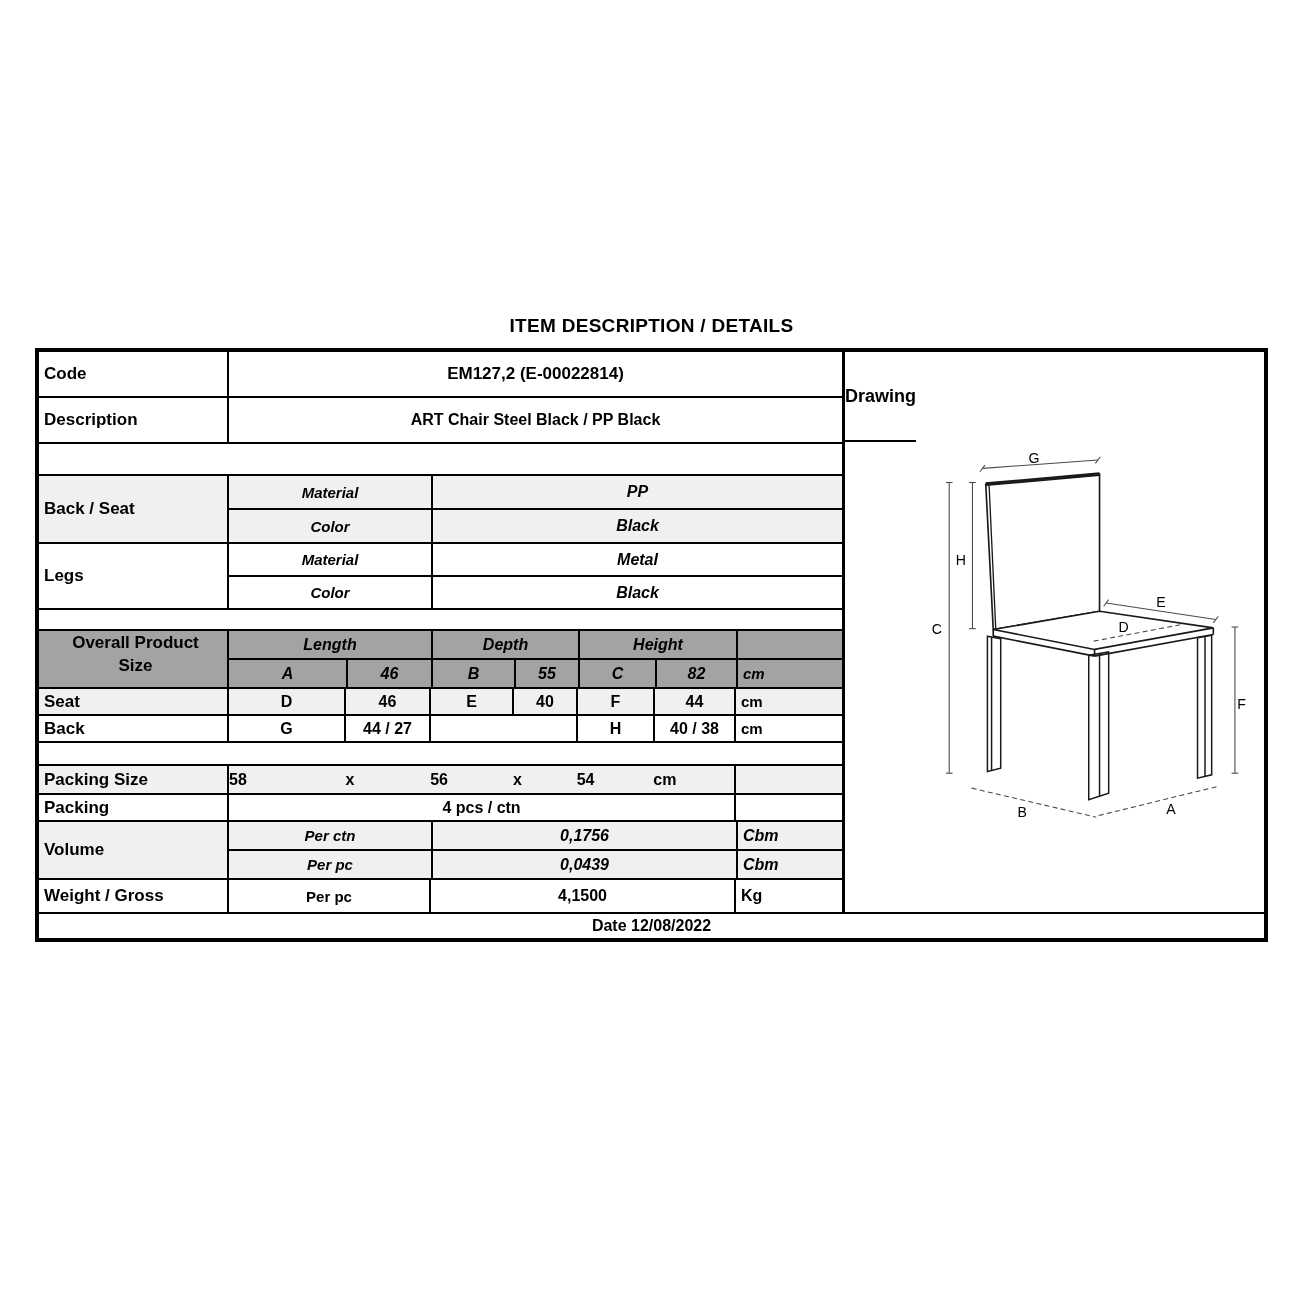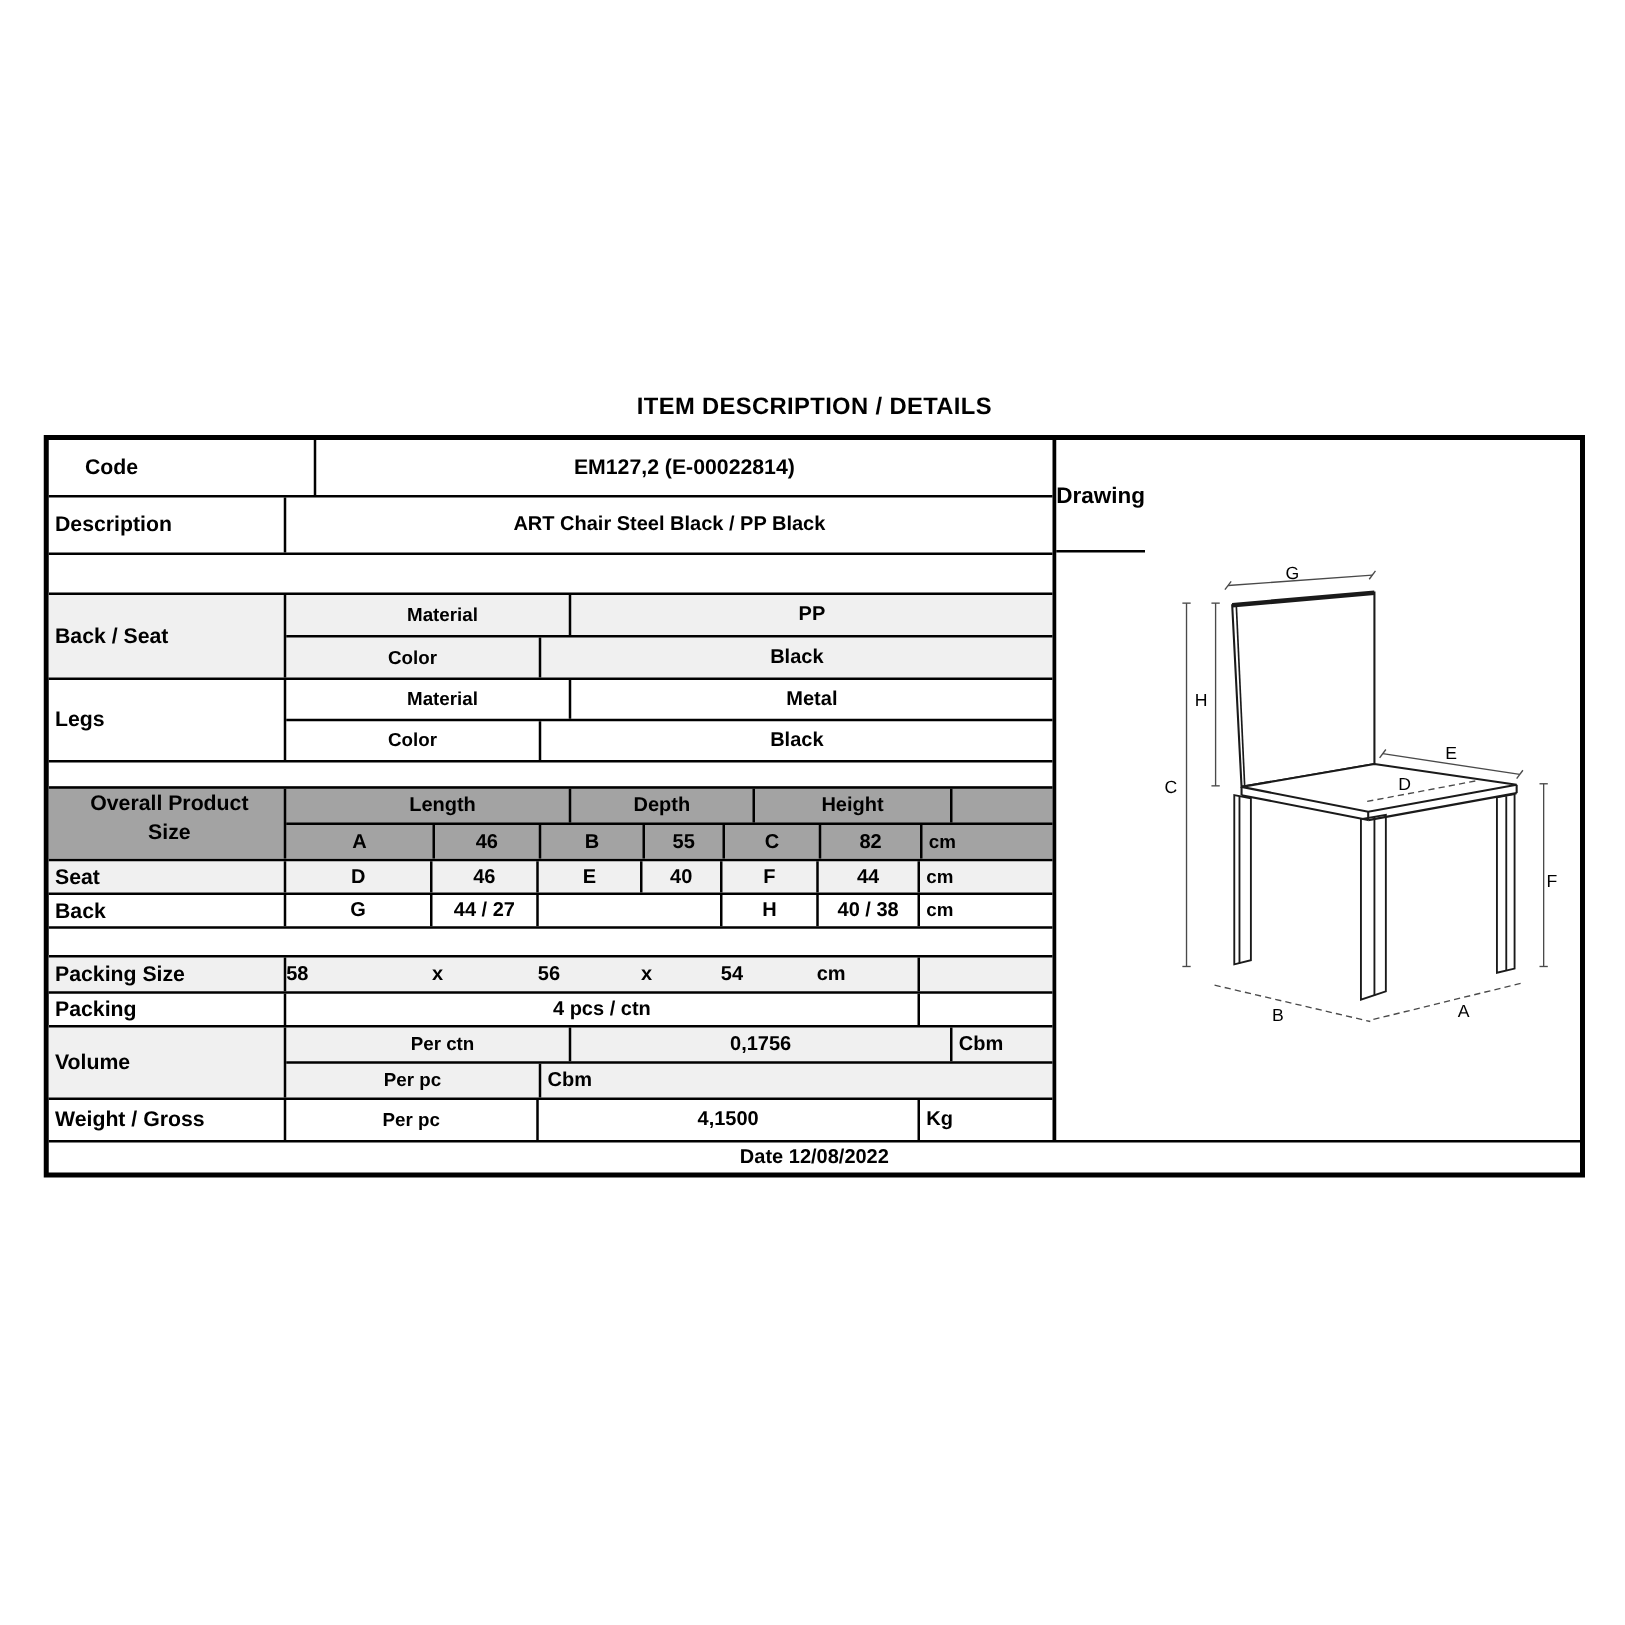--- a/index.html
+++ b/index.html
@@ -8,27 +8,27 @@
 
   .sheet { position:absolute; left:35px; top:310px; width:1233px; }
   .title { text-align:center; font-size:19px; height:38px; line-height:32px; letter-spacing:.3px; }
 
   .spec-table { border:4px solid #000; background:#fff; }
   .top-section { display:flex; }
   .left-table { width:803px; display:flex; flex-direction:column; }
   .right-col { flex:1; border-left:3px solid #000; display:flex; flex-direction:row; }
 
   .row { display:flex; border-top:2px solid #000; }
-  .row.nt { border-top:none;margin-left:24px; }
+  .row.nt { border-top:none; }
   .cell { display:flex; align-items:center; justify-content:center; min-width:0; overflow:hidden; }
   .cell + .cell { border-left:2px solid #000; }
 
   .band { display:flex; border-top:2px solid #000; }
   .band .side { width:188px; display:flex; align-items:center; justify-content:flex-start; padding-left:5px; font-size:17px; }
-  .band .rows { flex:1; display:flex; flex-direction:column; border-left:2px solid #000; }
+  .band .rows { flex:1; display:flex; flex-direction:column; border-left:2px solid #000;font-style:italic; }
   .band .rows .row { flex:1; border-top:2px solid #000; }
   .band .rows .row:first-child { border-top:none; }
   .band .rows .cell + .cell { border-left:2px solid #000; }
 
   .lab { justify-content:flex-start; padding-left:5px; font-size:17px; }
   .small { font-size:15px; }
   .val { font-size:16px; }
   .left-pad { justify-content:flex-start; padding-left:5px; }
 
   .c188{width:188px}.c117{width:117px}.c85{width:85px}.c83{width:83px}.c64{width:64px}
@@ -180,20 +180,21 @@
         <div class="band h58 gray">
           <div class="side">Volume</div>
           <div class="rows">
             <div class="row nt">
               <div class="cell small c202">Per ctn</div>
               <div class="cell val c305">0,1756</div>
               <div class="cell val left-pad cfill">Cbm</div>
             </div>
             <div class="row">
               <div class="cell small c202">Per pc</div>
+              <div class="cell val c305">0,0439</div>
               <div class="cell val left-pad cfill">Cbm</div>
             </div>
           </div>
         </div>
 
         <div class="row h34">
           <div class="cell lab c188">Weight / Gross</div>
           <div class="cell small c202">Per pc</div>
           <div class="cell val c305">4,1500</div>
           <div class="cell val left-pad cfill">Kg</div>

